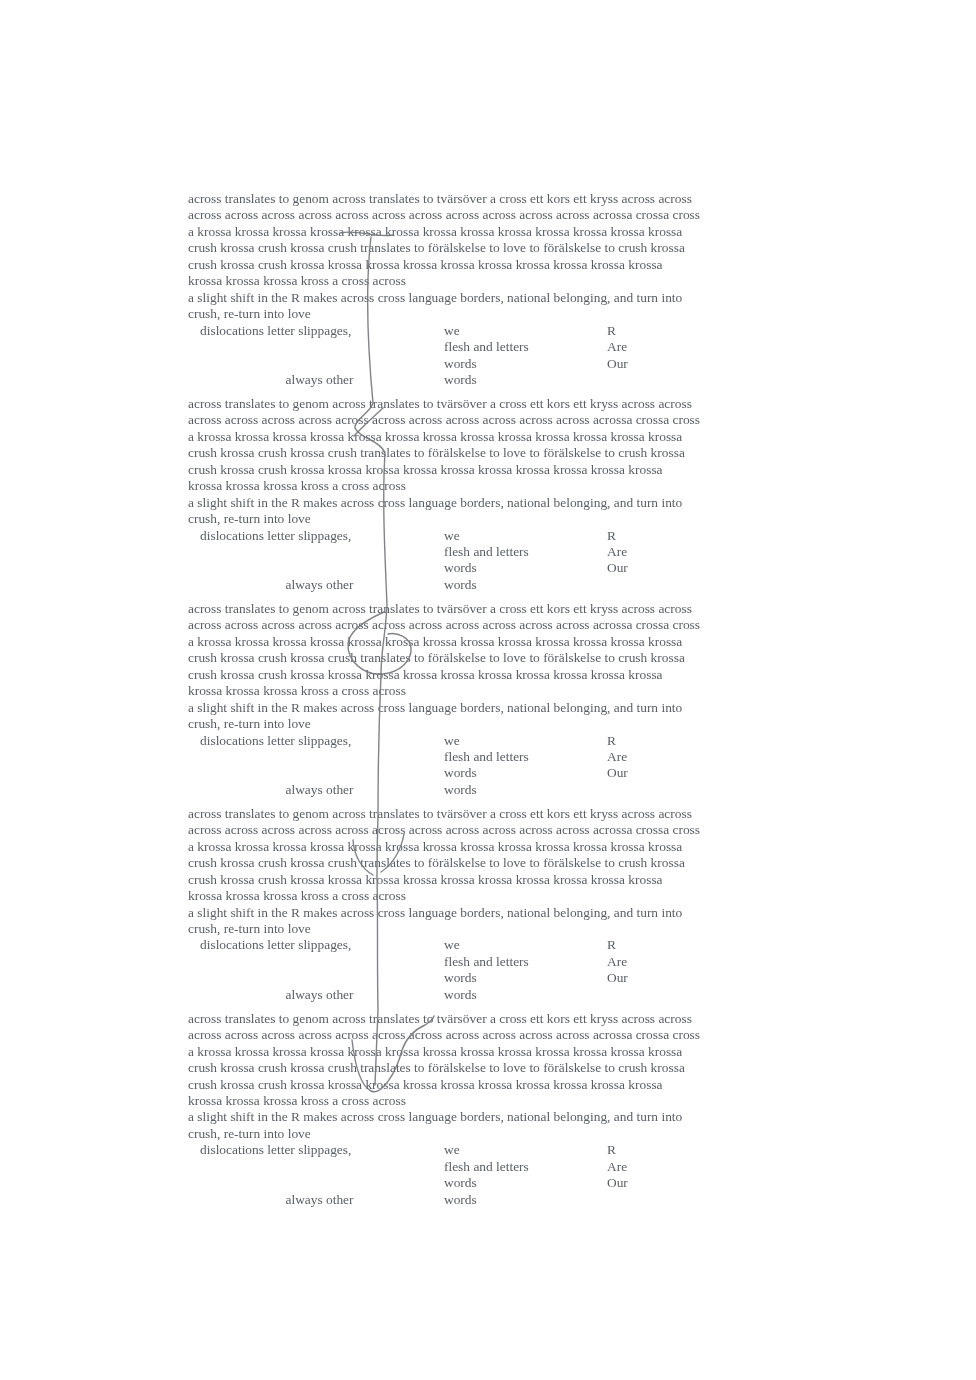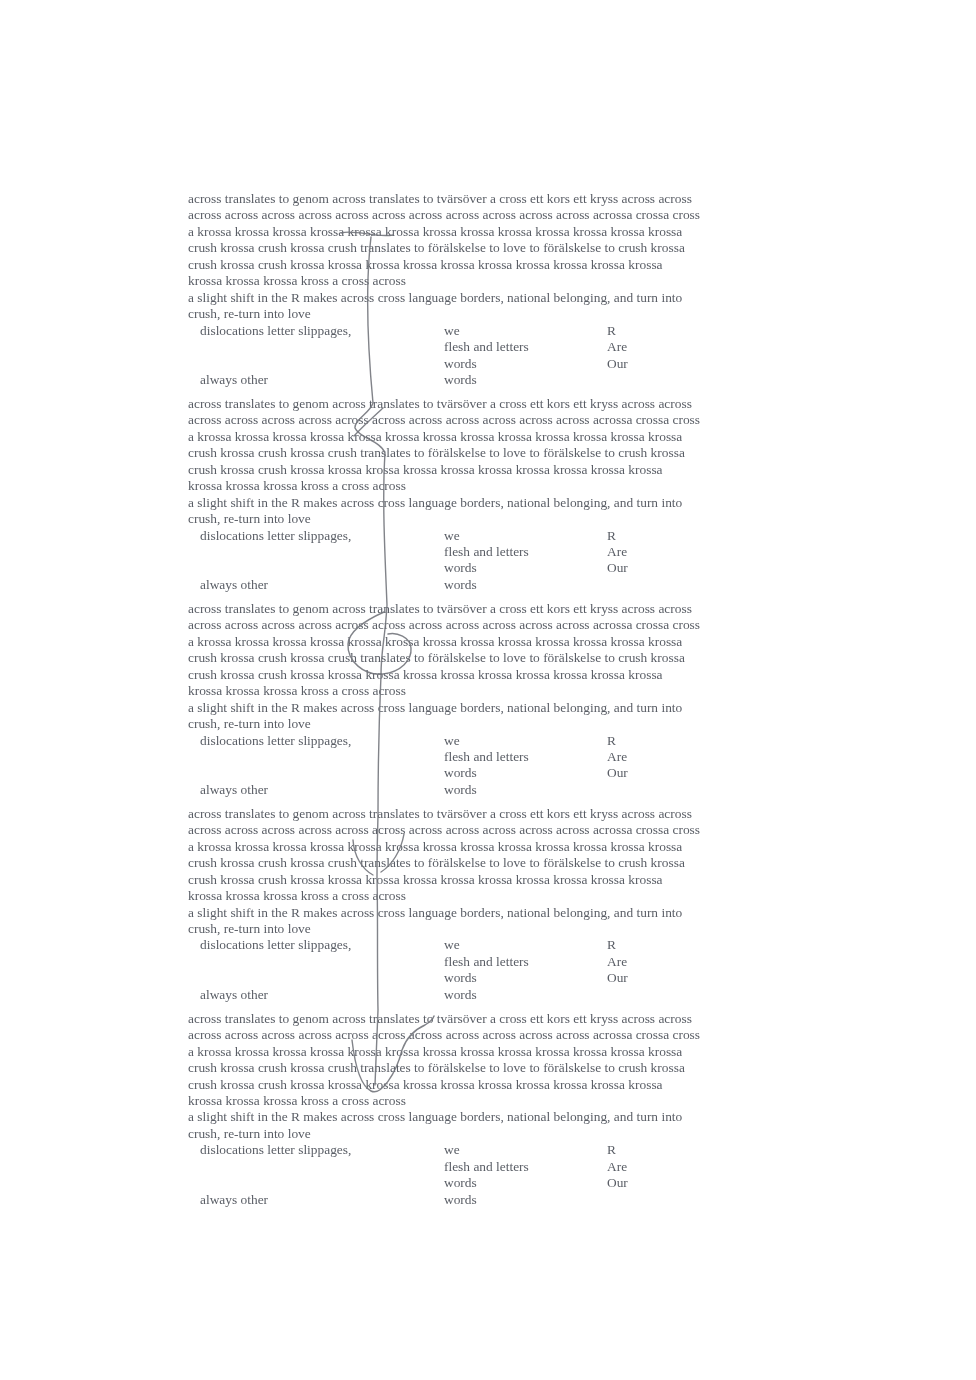--- a/index.html
+++ b/index.html
@@ -25,21 +25,21 @@
     width: 600px;
     font-size: 13.4px;
     line-height: 16.45px;
   }
   .stanza { margin-bottom: 7.5px; }
   .pline { white-space: nowrap; font-family: Liberation Serif, serif; }
   .drow { display: flex; white-space: nowrap; margin-left: 12px; }
   .drow .c1 { width: 244px; flex: 0 0 244px; }
   .drow .c2 { width: 163px; flex: 0 0 163px; }
   .drow .c3 { flex: 1 1 auto; }
-  .drow.closing .c1 { text-align: left; padding-right: 5px; }
+  .drow.closing .c1 { text-align: center; padding-right: 5px; }
   .ink-overlay {
     position: absolute;
     left: 0; top: 0;
     width: 976px; height: 1380px;
     pointer-events: none;
   }
   .ink-overlay path {
     fill: none;
     stroke: var(--ink-color);
     stroke-width: 1.4;

